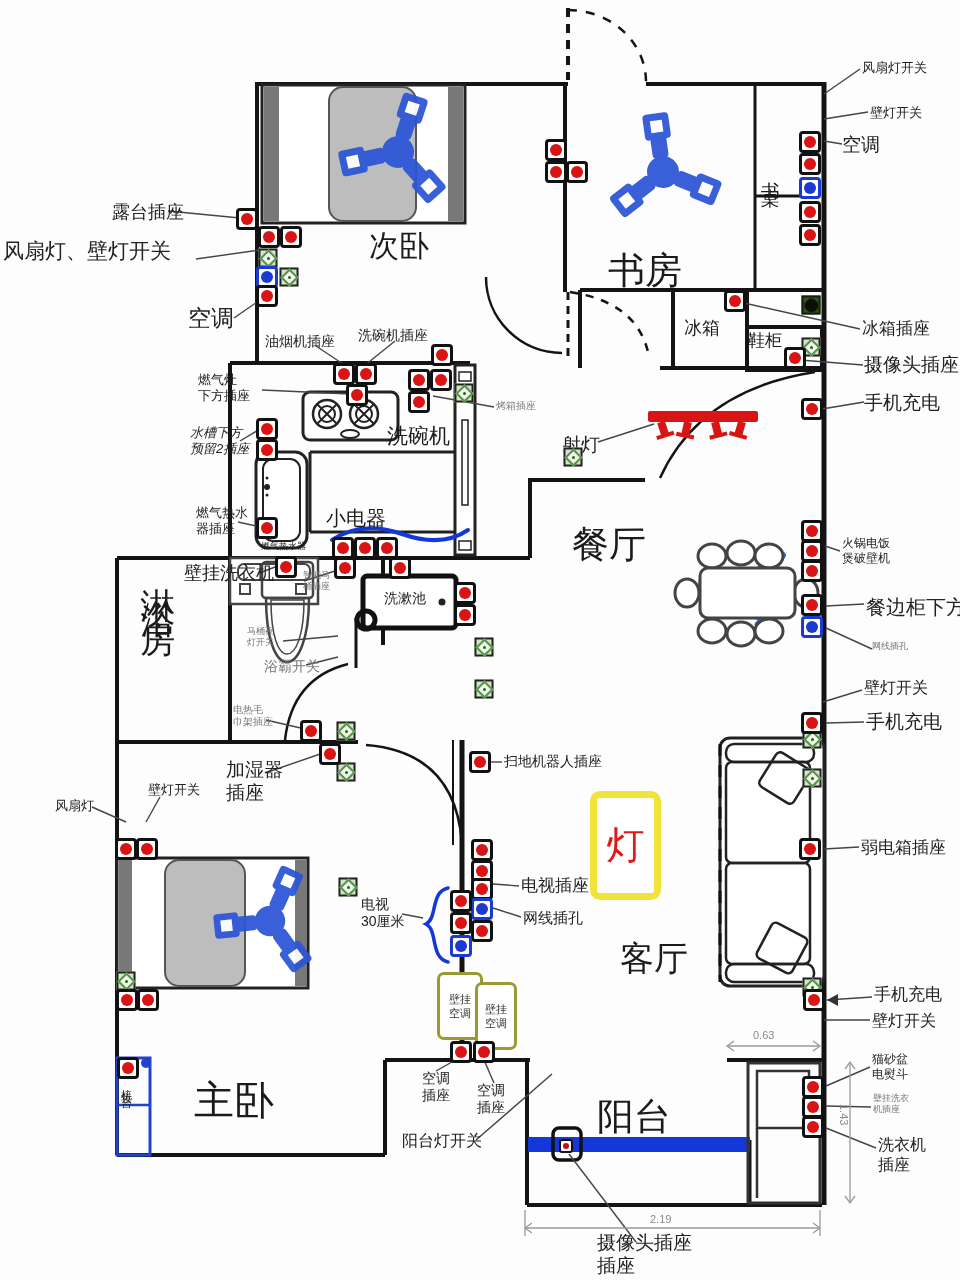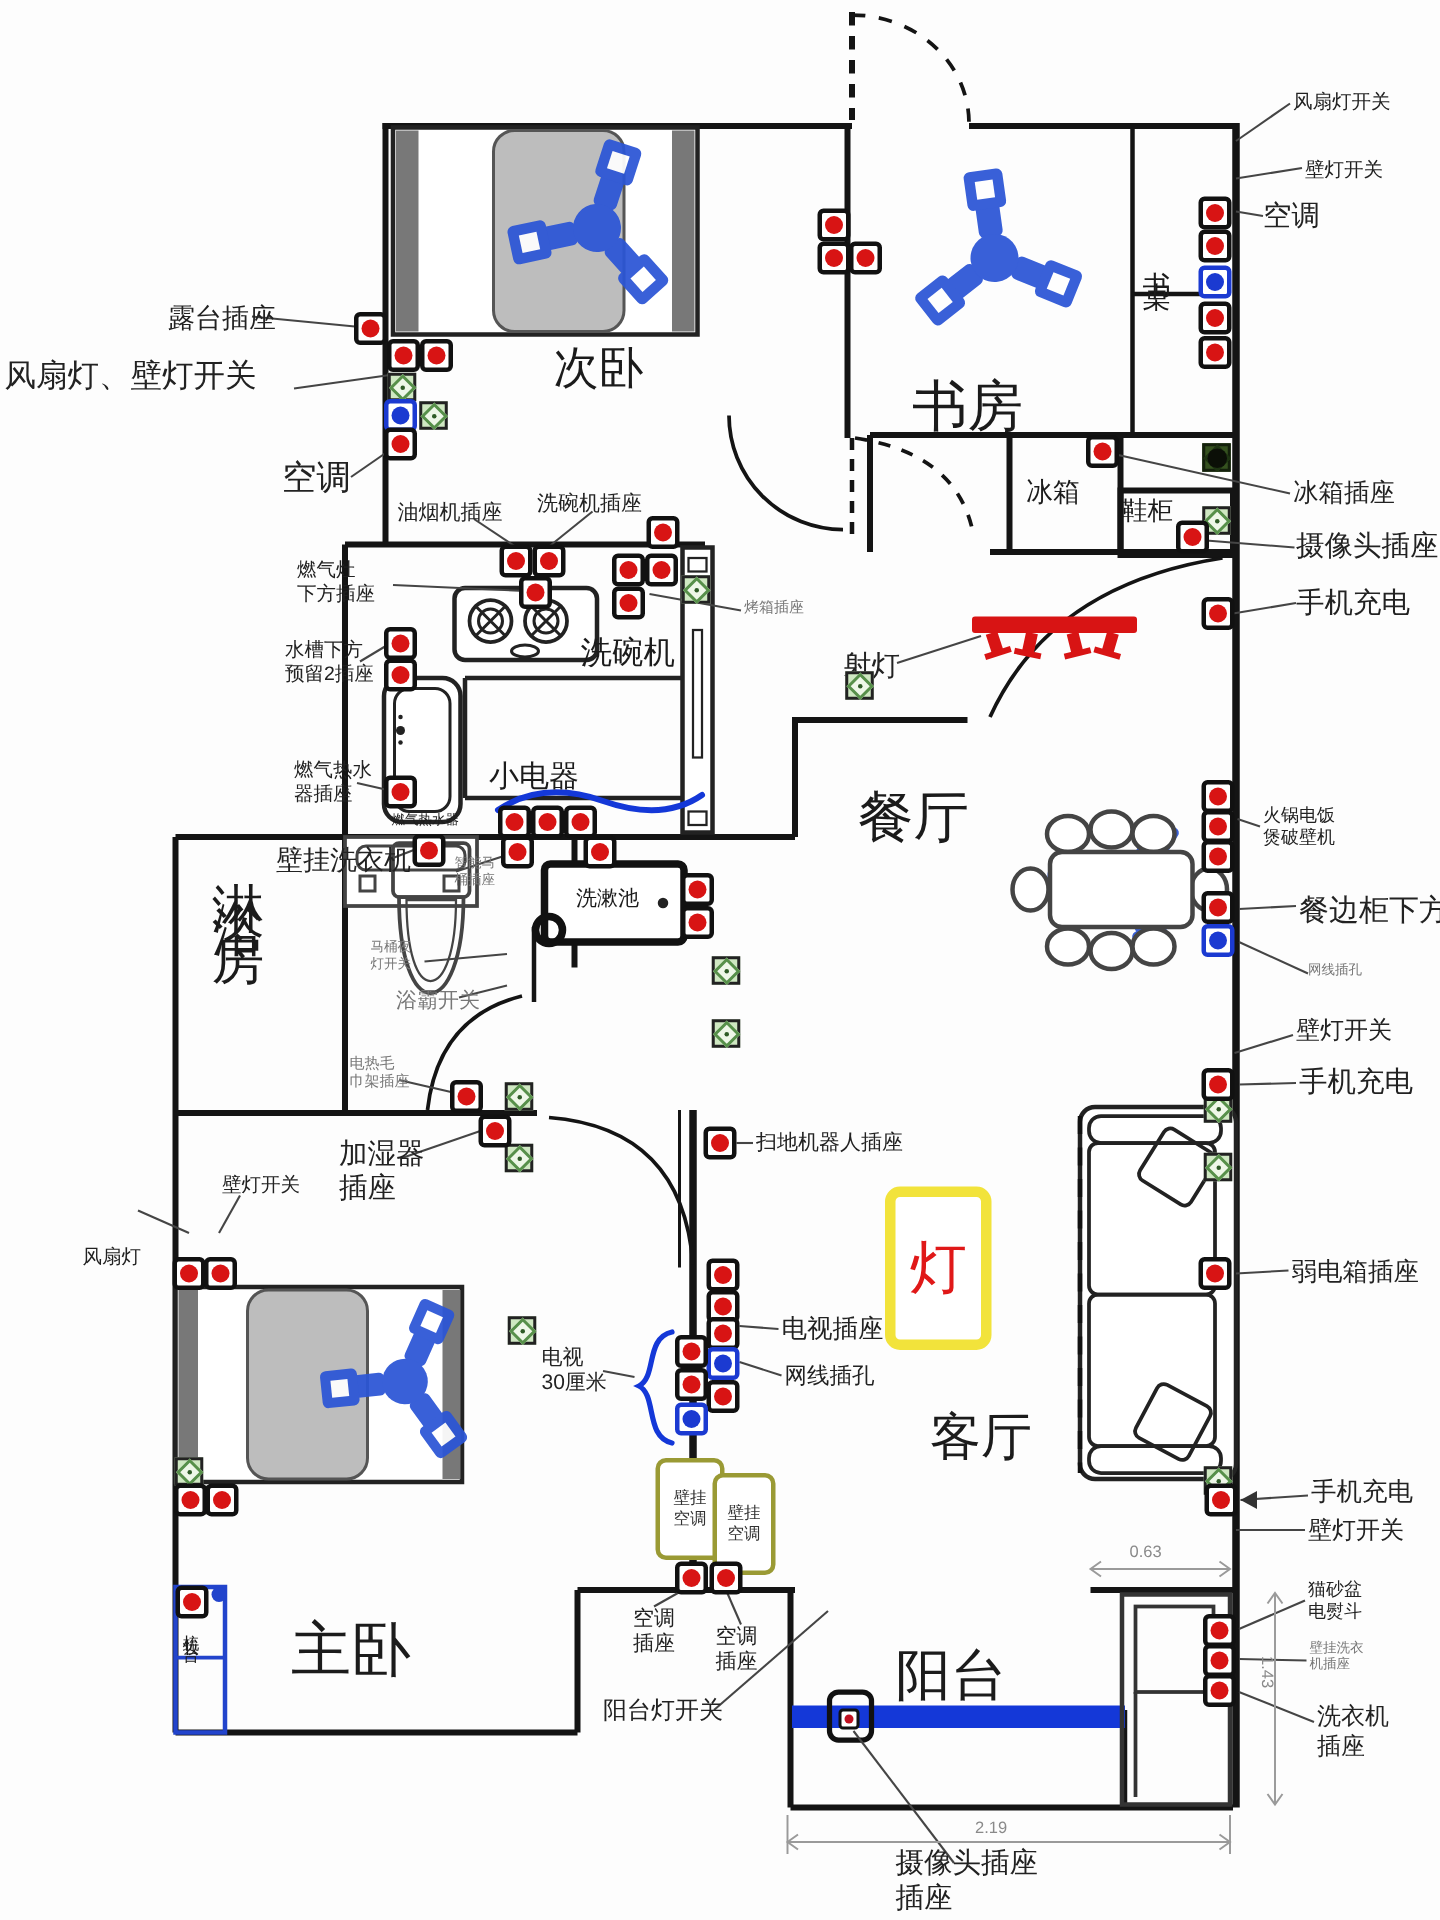--- a/index.html
+++ b/index.html
@@ -301,37 +301,37 @@
     <div class="lbl room" style="left: 326px; top: 506px; font-size: 20px;">小电器</div>
     <div class="lbl room vert g" style="left: 119px; top: 1080px; font-size: 11px; letter-spacing: 4px;">梳妆台</div>
     <div class="lbl room g" style="left: 261px; top: 541px; font-size: 9px;">燃气热水器</div>
     <div class="lbl ann" style="left: 112px; top: 202px; font-size: 18px;">露台插座</div>
     <div class="lbl ann" style="left: 3px; top: 238px; font-size: 21px;">风扇灯、壁灯开关</div>
     <div class="lbl ann" style="left: 188px; top: 304px; font-size: 23px;">空调</div>
     <div class="lbl ann" style="left: 265px; top: 333px; font-size: 14px;">油烟机插座</div>
     <div class="lbl ann" style="left: 358px; top: 327px; font-size: 14px;">洗碗机插座</div>
     <div class="lbl ann" style="left: 198px; top: 372px; font-size: 13px;">燃气灶
 下方插座</div>
-    <div class="lbl ann" style="left: 190px; top: 425px; font-size: 13px;">水槽下方
+    <div class="lbl ann" style="left: 190px; top: 425px; font-size: 13px; font-style: italic;">水槽下方
 预留2插座</div>
     <div class="lbl ann g" style="left: 496px; top: 400px; font-size: 10px;">烤箱插座</div>
     <div class="lbl ann" style="left: 196px; top: 505px; font-size: 13px;">燃气热水
 器插座</div>
     <div class="lbl ann" style="left: 184px; top: 563px; font-size: 18px;">壁挂洗衣机</div>
     <div class="lbl ann g" style="left: 303px; top: 570px; font-size: 9px;">智能马
 桶插座</div>
     <div class="lbl ann g" style="left: 247px; top: 626px; font-size: 9px;">马桶夜
 灯开关</div>
     <div class="lbl ann g" style="left: 264px; top: 658px; font-size: 14px;">浴霸开关</div>
     <div class="lbl ann g" style="left: 233px; top: 704px; font-size: 10px;">电热毛
 巾架插座</div>
     <div class="lbl ann" style="left: 226px; top: 758px; font-size: 19px;">加湿器
 插座</div>
     <div class="lbl ann" style="left: 148px; top: 782px; font-size: 13px;">壁灯开关</div>
-    <div class="lbl ann" style="left: 55px; top: 798px; font-size: 13px; margin-top: 32px;">风扇灯</div>
+    <div class="lbl ann" style="left: 55px; top: 798px; font-size: 13px;">风扇灯</div>
     <div class="lbl ann" style="left: 504px; top: 753px; font-size: 14px;">扫地机器人插座</div>
     <div class="lbl ann" style="left: 521px; top: 876px; font-size: 17px;">电视插座</div>
     <div class="lbl ann" style="left: 523px; top: 909px; font-size: 15px;">网线插孔</div>
     <div class="lbl ann" style="left: 361px; top: 896px; font-size: 14px;">电视
 30厘米</div>
     <div class="lbl ann" style="left: 422px; top: 1070px; font-size: 14px;">空调
 插座</div>
     <div class="lbl ann" style="left: 477px; top: 1082px; font-size: 14px;">空调
 插座</div>
     <div class="lbl ann" style="left: 402px; top: 1131px; font-size: 16px;">阳台灯开关</div>

